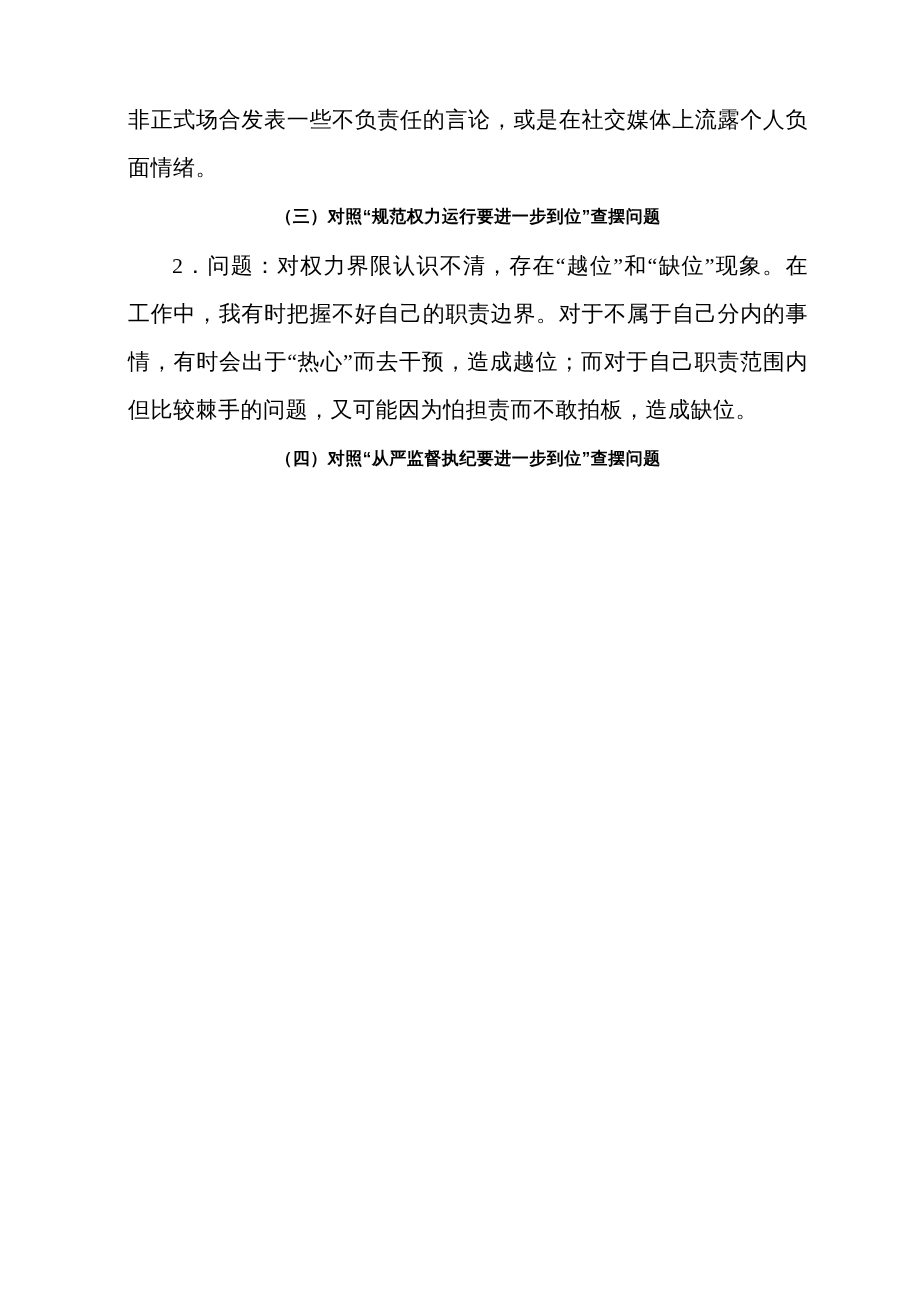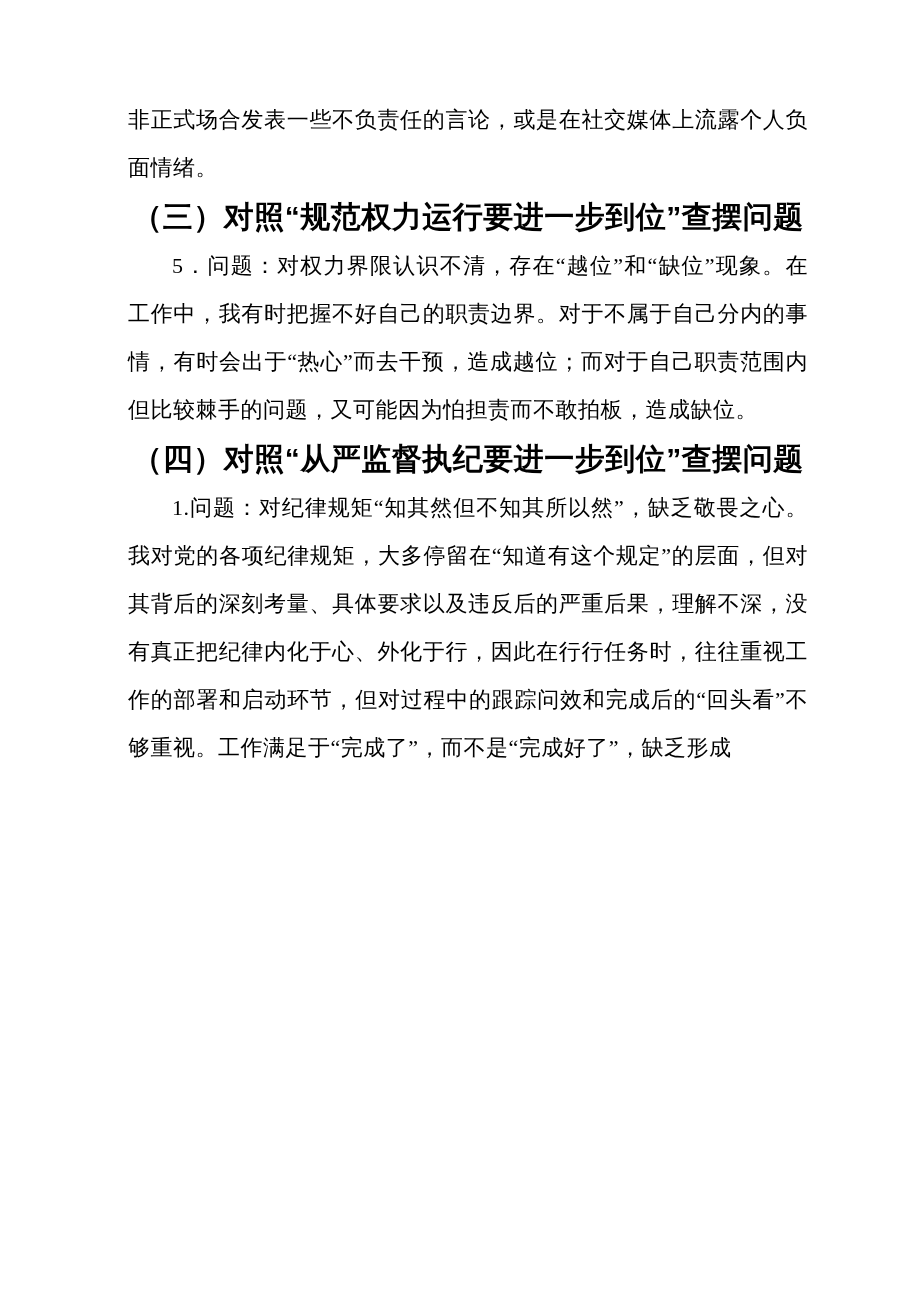--- a/index.html
+++ b/index.html
@@ -28,37 +28,36 @@
     letter-spacing: 0.5px;
     color: #000000;
   }
   .para.indent {
     text-indent: 2em;
   }
   .heading {
     margin: 0;
     font-family: "Liberation Sans", "DejaVu Sans", sans-serif;
     font-weight: bold;
-    font-size: 30px;
+    font-size: 17px;
     line-height: 50px;
     text-align: center;
     letter-spacing: 0.5px;
     color: #000000;
   }
 </style>
 </head>
 <body>
 
 <div class="page">
 
   <p class="para">非正式场合发表一些不负责任的言论，或是在社交媒体上流露个人负面情绪。</p>
 
   <h3 class="heading">（三）对照“规范权力运行要进一步到位”查摆问题</h3>
 
 
-  <p class="para indent">5．问题：对权力界限认识不清，存在“越位”和“缺位”现象。在工作中，我有时把握不好自己的职责边界。对于不属于自己分内的事情，有时会出于“热心”而去干预，造成越位；而对于自己职责范围内但比较棘手的问题，又可能因为怕担责而不敢拍板，造成缺位。</p>
+  <p class="para indent">2．问题：对权力界限认识不清，存在“越位”和“缺位”现象。在工作中，我有时把握不好自己的职责边界。对于不属于自己分内的事情，有时会出于“热心”而去干预，造成越位；而对于自己职责范围内但比较棘手的问题，又可能因为怕担责而不敢拍板，造成缺位。</p>
 
 
   <h3 class="heading">（四）对照“从严监督执纪要进一步到位”查摆问题</h3>
 
-  <p class="para indent">1.问题：对纪律规矩“知其然但不知其所以然”，缺乏敬畏之心。我对党的各项纪律规矩，大多停留在“知道有这个规定”的层面，但对其背后的深刻考量、具体要求以及违反后的严重后果，理解不深，没有真正把纪律内化于心、外化于行，因此在行行任务时，往往重视工作的部署和启动环节，但对过程中的跟踪问效和完成后的“回头看”不够重视。工作满足于“完成了”，而不是“完成好了”，缺乏形成</p>
 
 </div>
 
 </body></html>

